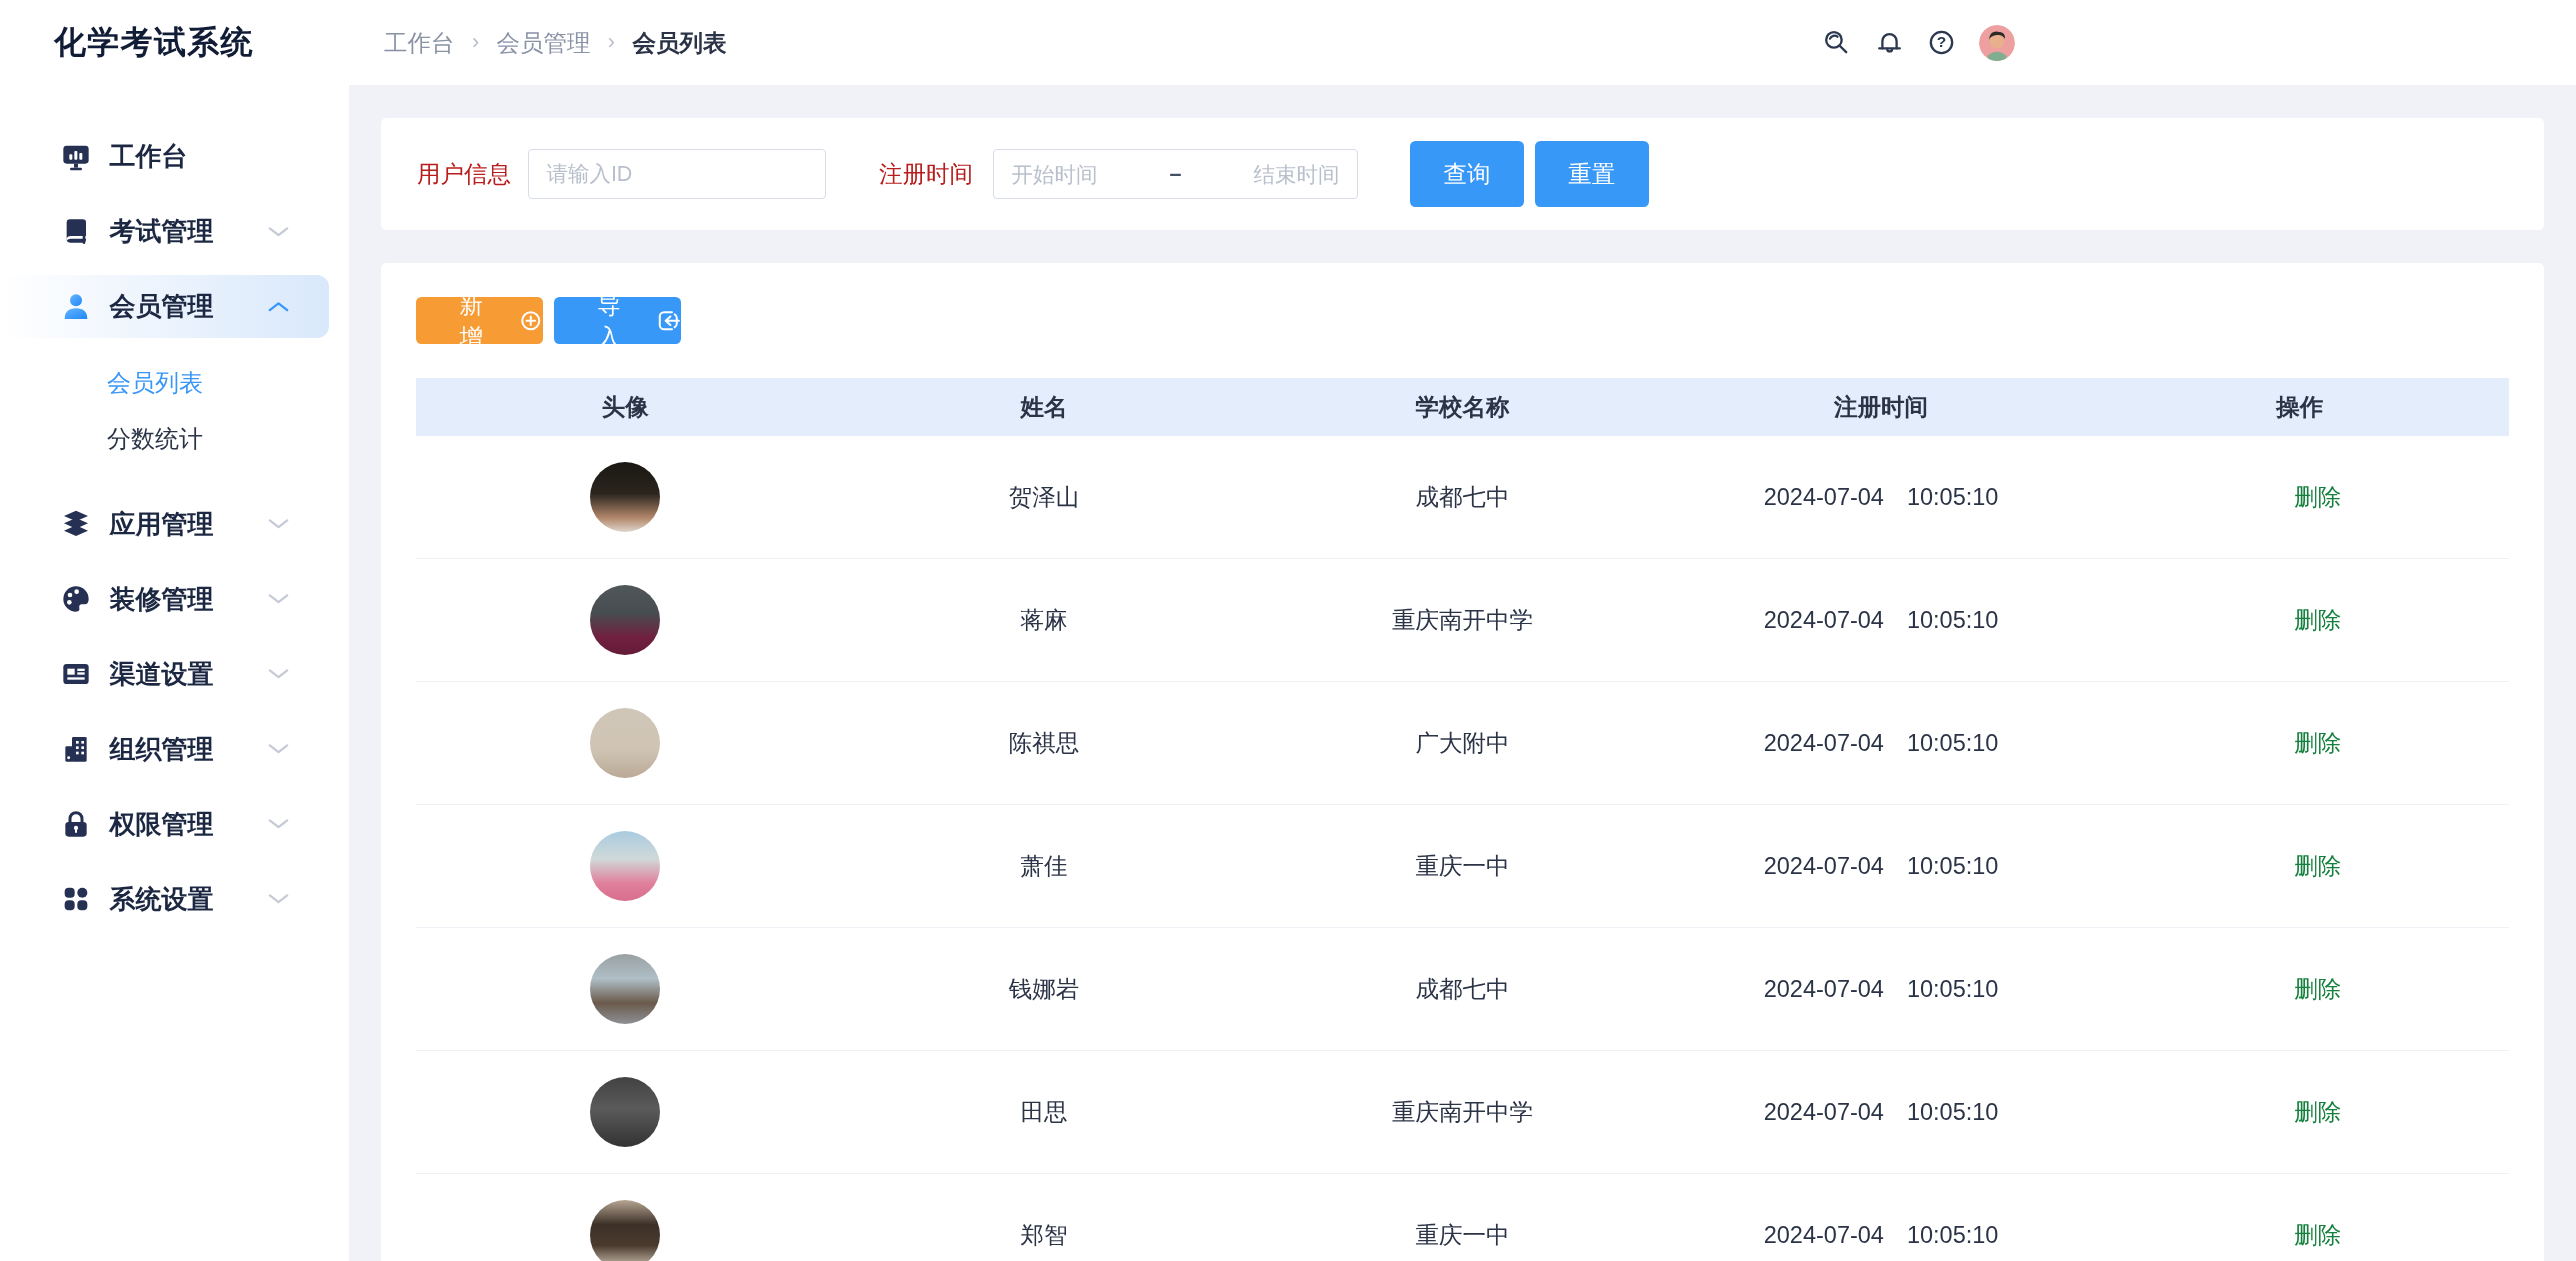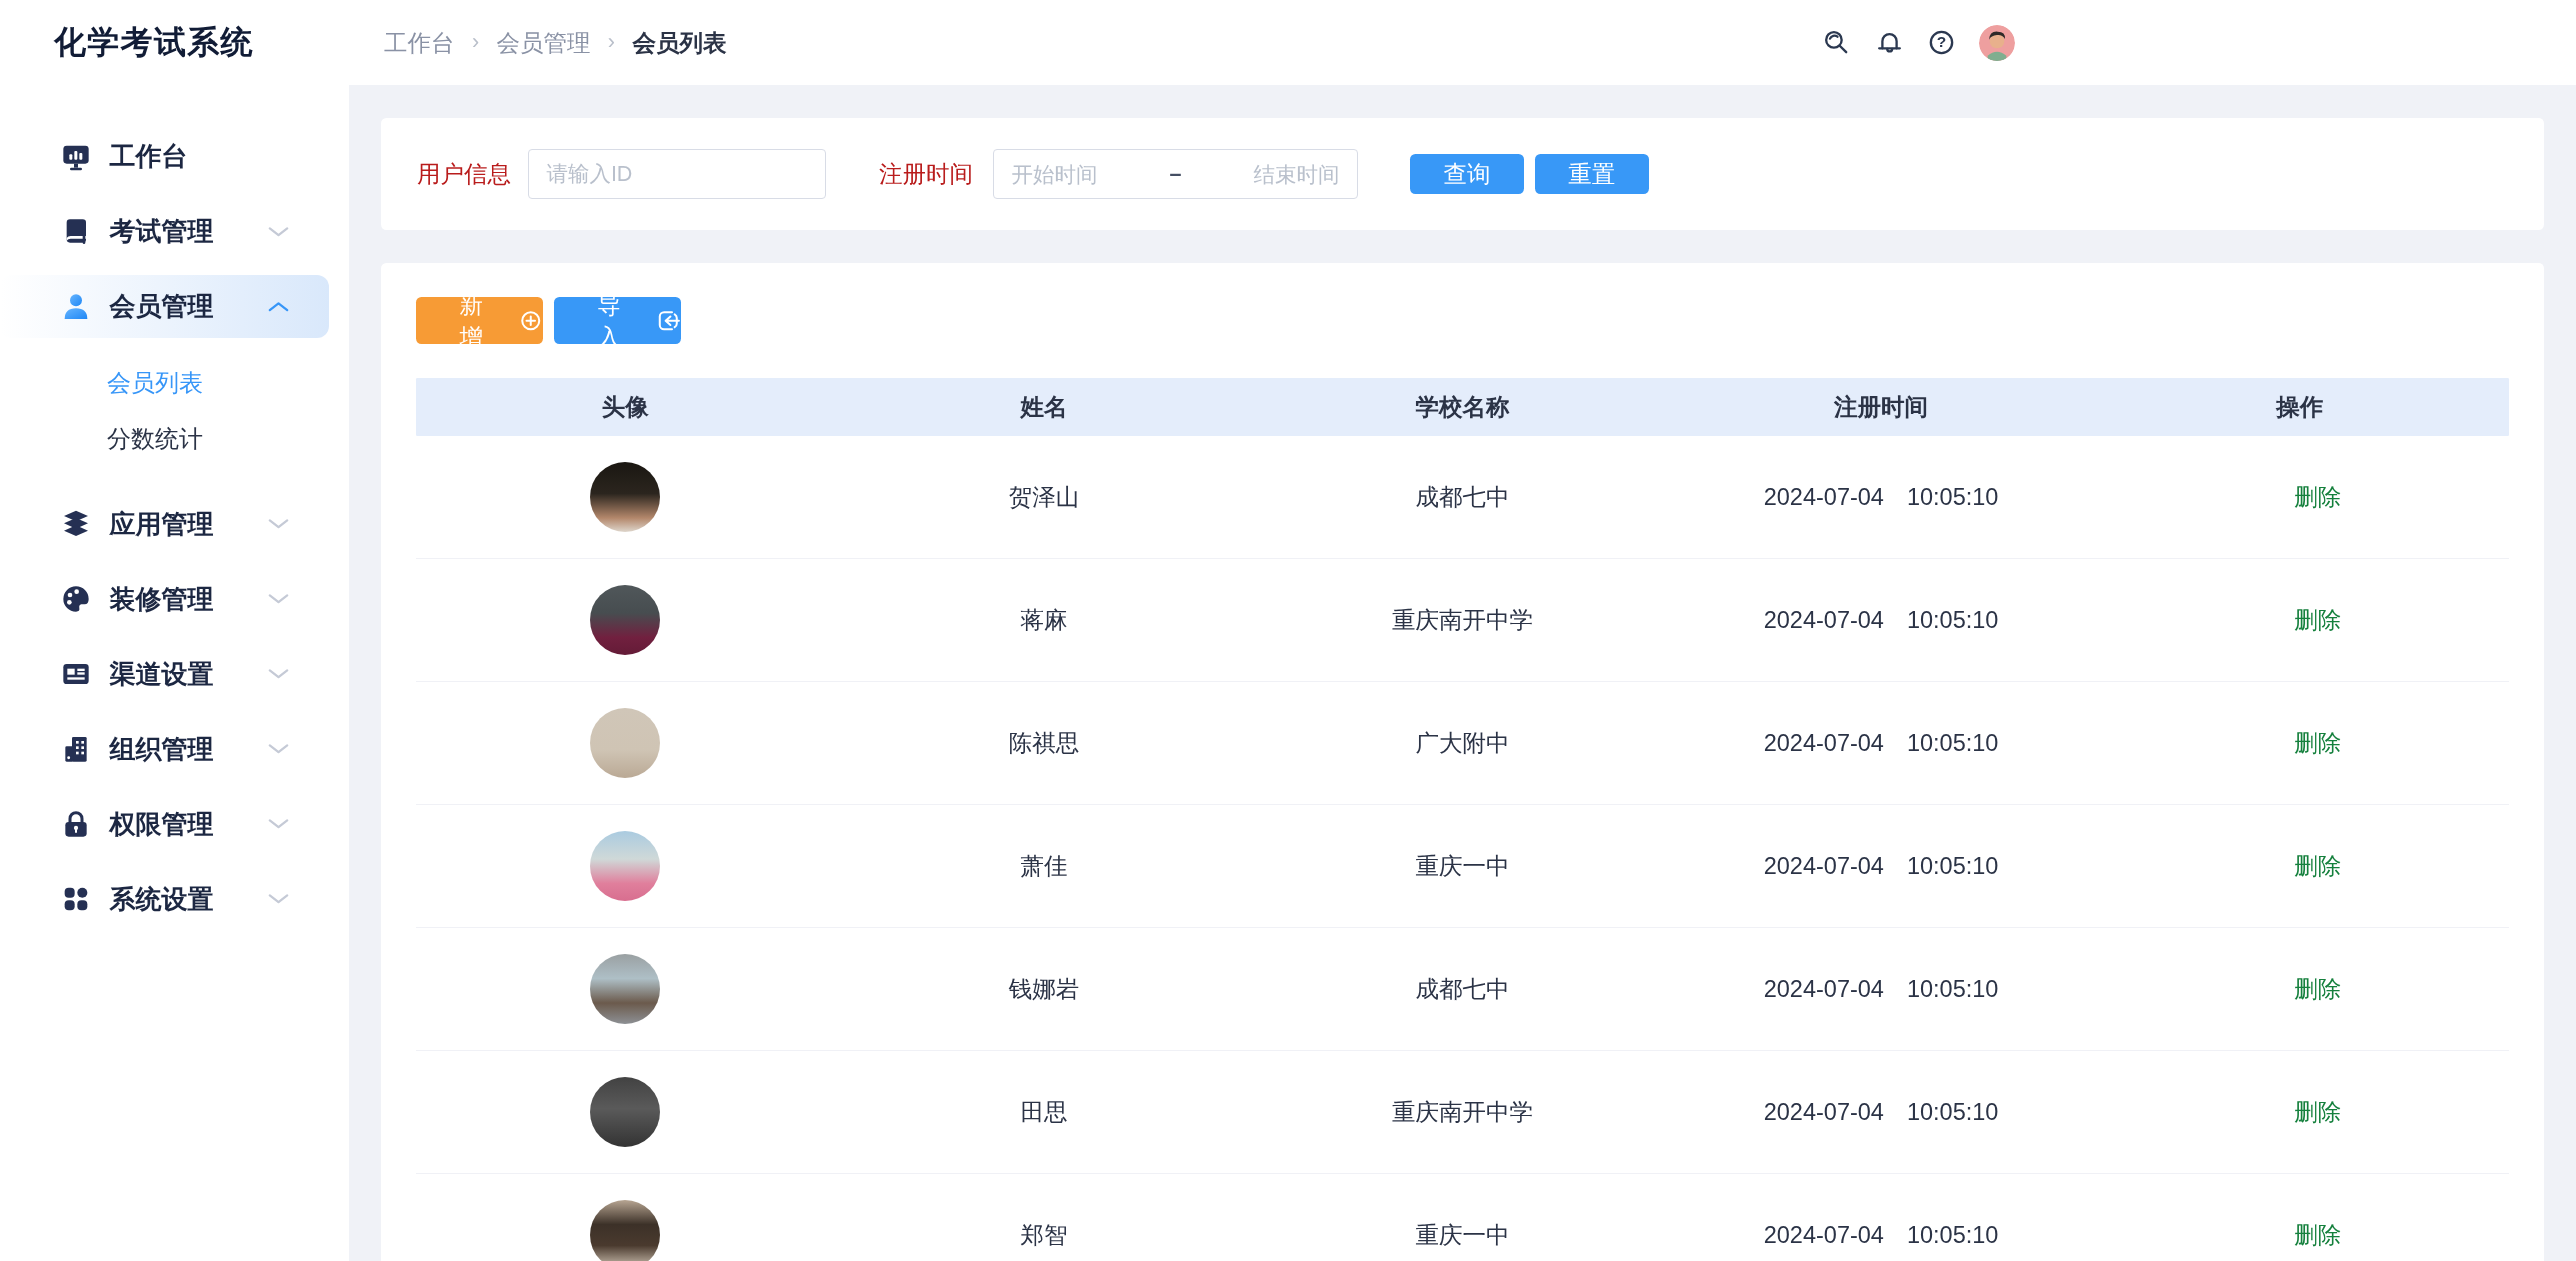--- a/index.html
+++ b/index.html
@@ -44,21 +44,21 @@
   .f-input { width: 298px; height: 50px; margin-left: 17px; border: 1.3px solid #d8dce6; border-radius: 4px;
     background: #fff; padding: 0 17.4px; font-size: 21.5px; color: #2b3346; outline: none;
     font-family: "Liberation Sans", "DejaVu Sans", sans-serif; }
   .f-input::placeholder { color: #b9c0cc; }
   .lbl-time { margin-left: 53px; }
   .range-box { width: 365px; height: 50px; margin-left: 20px; border: 1.3px solid #d8dce6; border-radius: 4px;
     background: #fff; display: flex; align-items: center; justify-content: space-between;
     padding: 0 17.4px; font-size: 21.5px; cursor: pointer; }
   .range-ph { color: #b9c0cc; }
   .range-sep { color: #454f63; font-weight: 600; }
-  .btn { height: 40px; border: none; border-radius: 5.4px; color: #fff; font-size: 23.5px; cursor: pointer;
+  .btn { height: 66px; border: none; border-radius: 5.4px; color: #fff; font-size: 23.5px; cursor: pointer;
     display: inline-flex; align-items: center; justify-content: center;
     font-family: "Liberation Sans", "DejaVu Sans", sans-serif; }
   .btn-blue { background: #3898f7; }
   .btn-search { width: 114px; margin-left: 52px; }
   .btn-reset { width: 114px; margin-left: 10.7px; }
 
   .table-card { margin-top: 33px; height: 1087px; padding: 34px 35px 0 35px; }
   .toolbar { display: flex; gap: 10.7px; }
   .btn-toolbar { width: 127px; height: 47px; gap: 27px; padding-left: 36px; }
   .btn-orange { background: #f79b35; }

